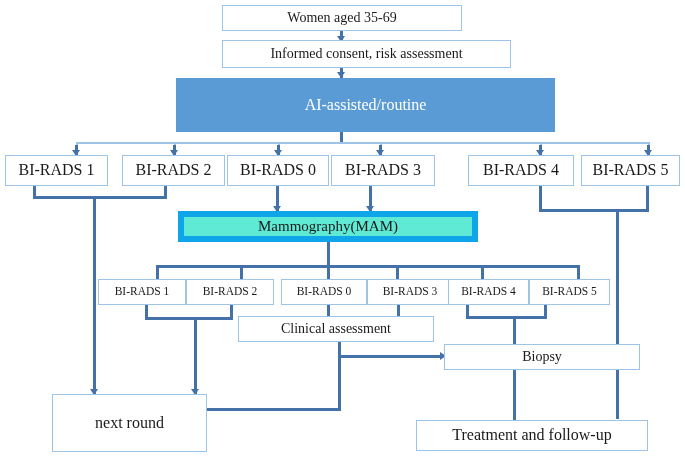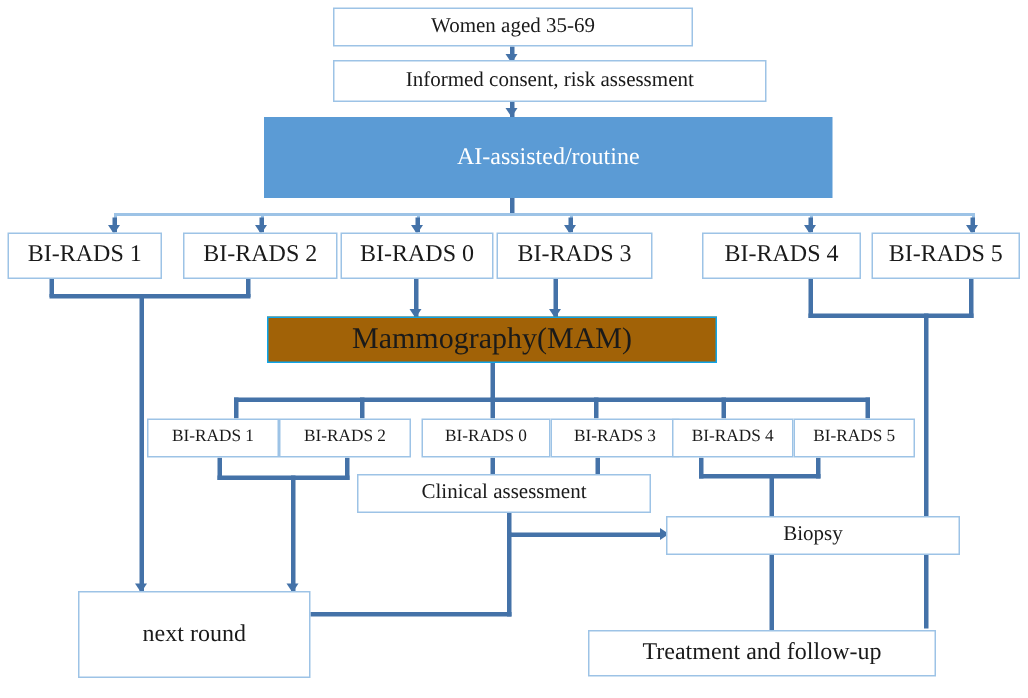--- a/index.html
+++ b/index.html
@@ -29,24 +29,24 @@
   .node.small{ font-size:11.5px; }
   .node.hero{
     border:none;
     color:#ffffff;
     font-size:16px;
     background:#5b9bd5;
     white-space:normal;
   }
   .node.hero span{display:block;}
   .node.mam{
-    border:1px solid #0ea5e9;
-    background:#a16207;
+    border:6px solid #0ea5e9;
+    background:#5eead4;
     color:#1a1a1a;
-    font-size:20px;
+    font-size:15px;
   }
   .node.big{ font-size:16px; }
   
   .ln{position:absolute;background:#4472a8;}
   .lnl{position:absolute;background:#9dc3e6;}
   .arrow{
     position:absolute;
     width:0;height:0;
     border-left:4px solid transparent;
     border-right:4px solid transparent;
@@ -174,15 +174,15 @@
   <div class="node small" style="left:529px;top:279px;width:81px;height:26px;">BI-RADS 5</div>
 
   <div class="node plain" style="left:238px;top:316px;width:196px;height:26px;">Clinical assessment</div>
 
   <div class="node plain" style="left:444px;top:344px;width:196px;height:26px;">Biopsy</div>
 
   <div class="node big" style="left:52px;top:394px;width:155px;height:58px;flex-direction:column;">
     <span>next round</span>
   </div>
 
-  <div class="node big" style="left:392px;top:420px;width:232px;height:31px;">Treatment and follow-up</div>
+  <div class="node big" style="left:416px;top:420px;width:232px;height:31px;">Treatment and follow-up</div>
 
 </div>
 
 </body></html>

